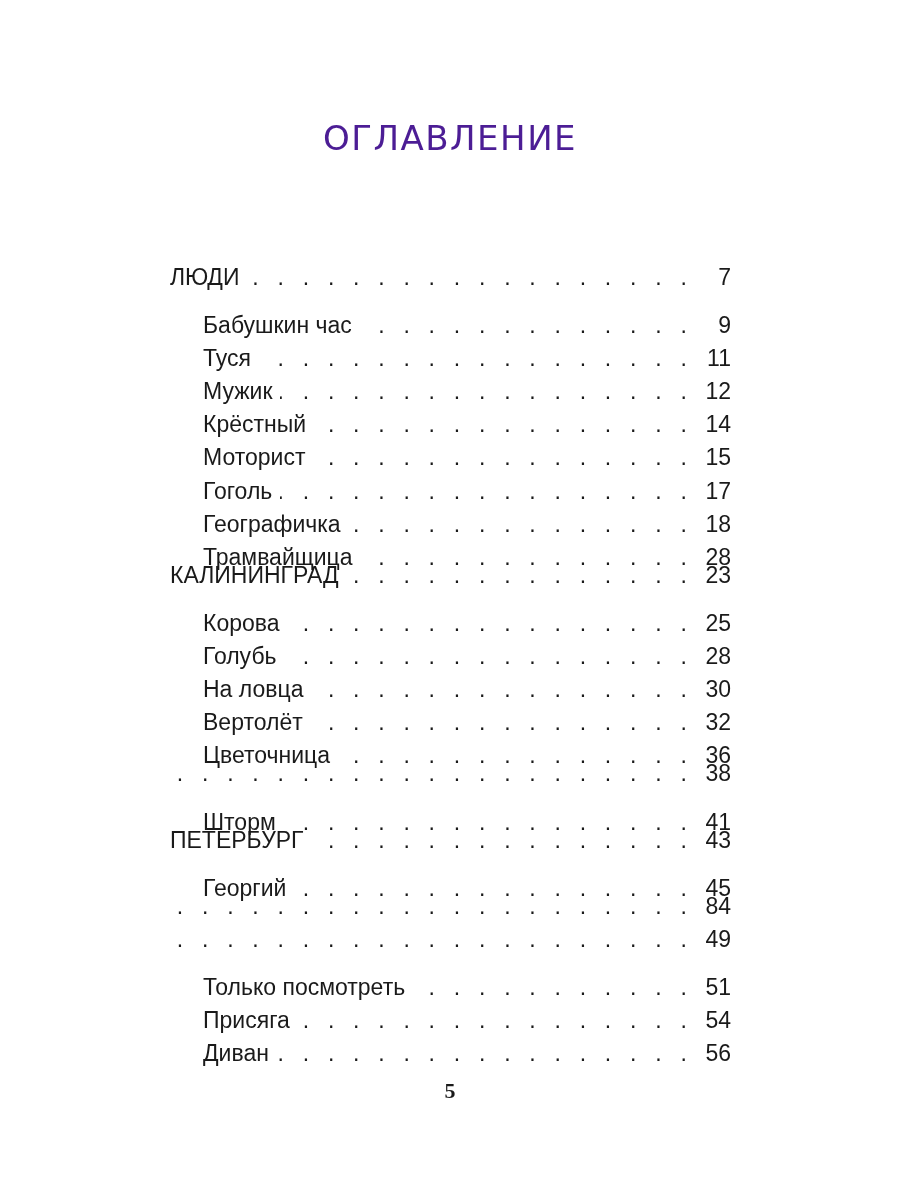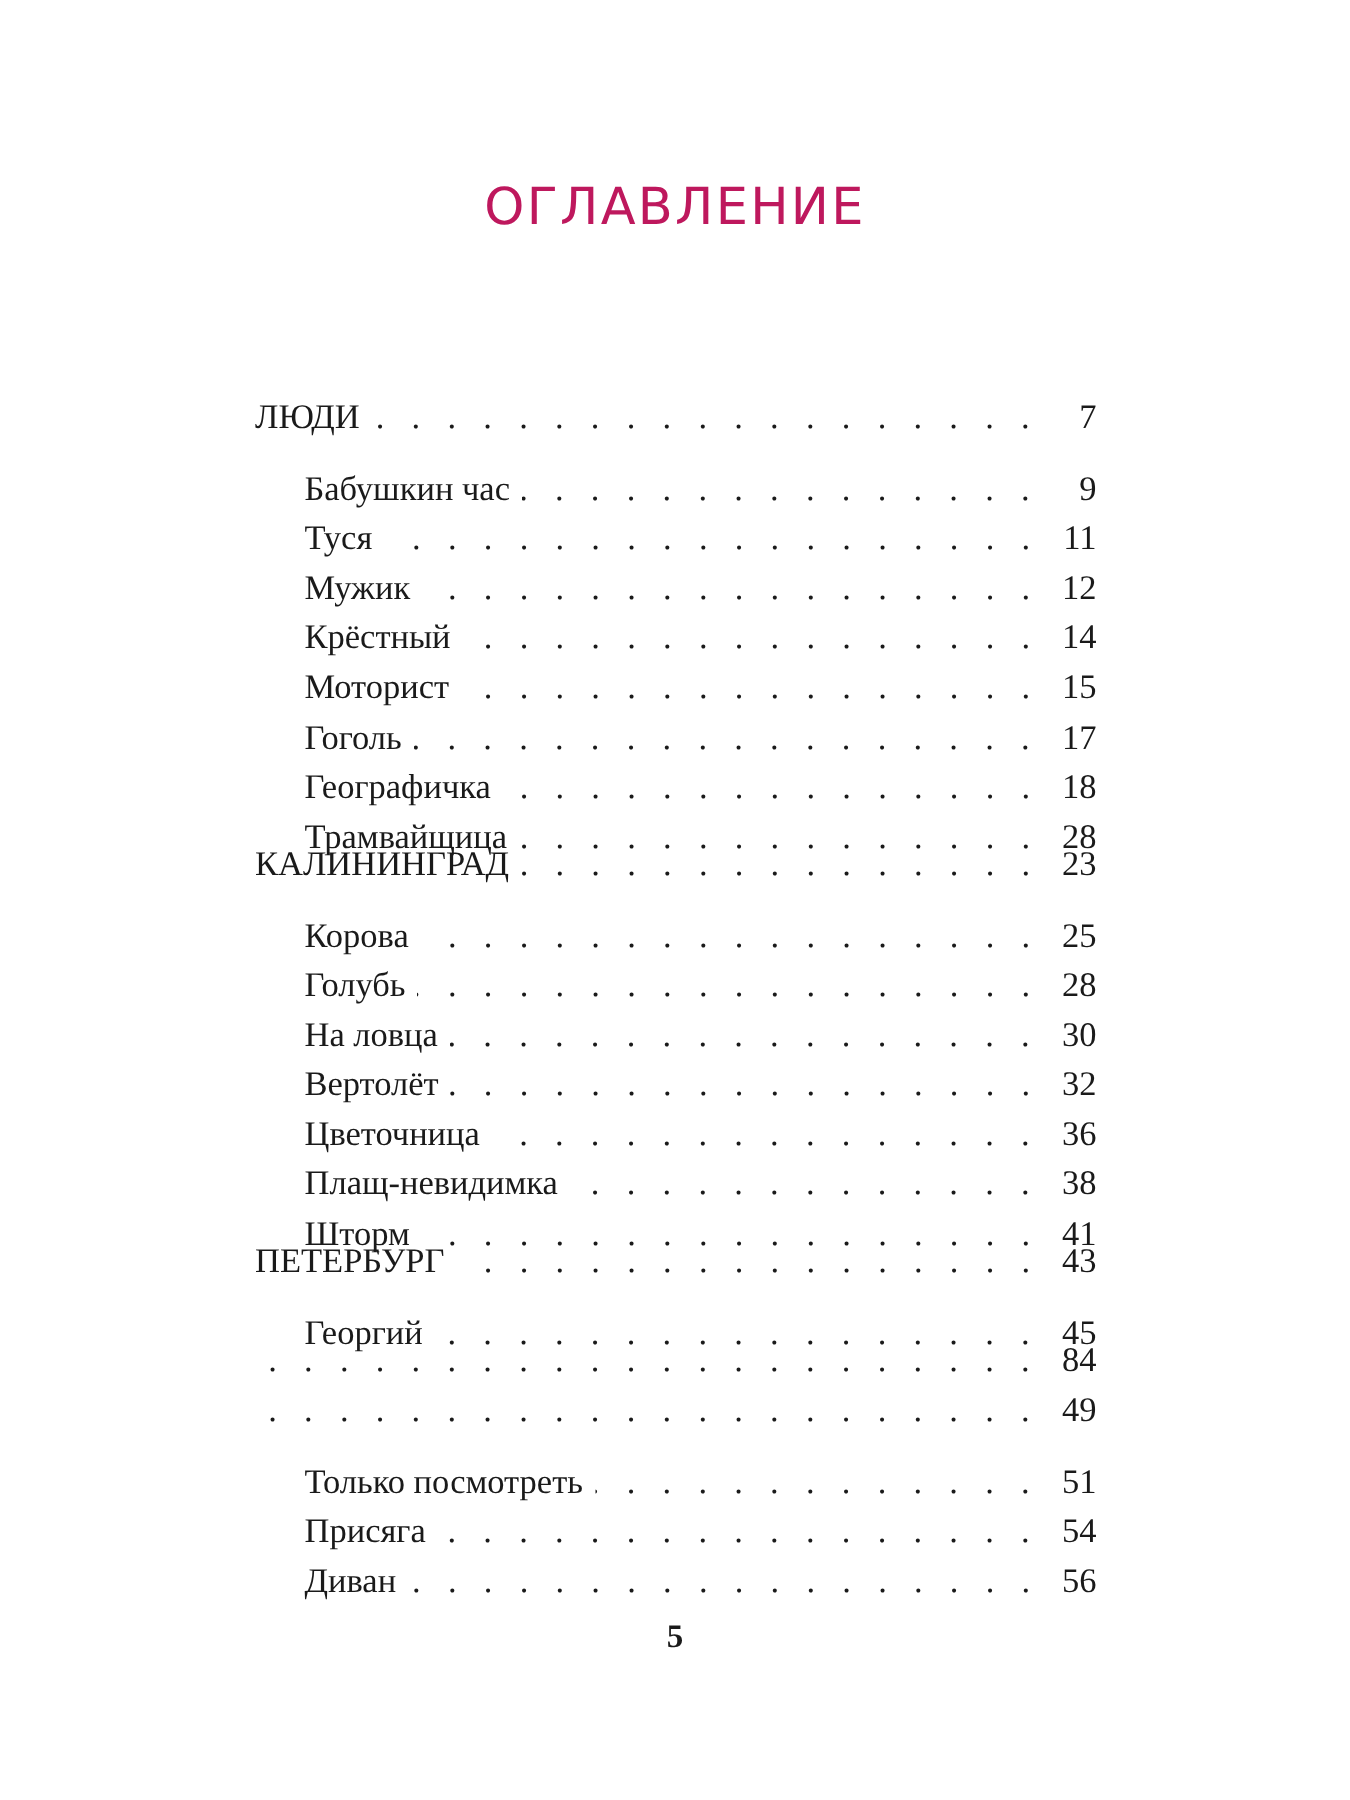--- a/index.html
+++ b/index.html
@@ -17,28 +17,28 @@
     .title {
       position: absolute;
       top: 118px;
       left: 0;
       width: 900px;
       text-align: center;
       font-family: "DejaVu Sans", sans-serif;
       font-size: 34px;
       letter-spacing: 1.5px;
       font-weight: normal;
-      color: #be185d;
+      color: #4c1d95;
     }
     .toc {
       position: absolute;
       top: 261px;
       left: 170px;
       width: 561px;
-      font-family: Liberation Serif, serif;
+      font-family: Liberation Sans, sans-serif;
       font-size: 23px;
       line-height: 33.1px;
     }
     .row {
       display: flex;
       align-items: baseline;
       height: 33.1px;
       white-space: nowrap;
     }
     .row.sub .label { padding-left: 33px; margin-top: 15px; }
@@ -142,21 +142,20 @@
       <span class="label">Вертолёт</span>
       <span class="leader">. . . . . . . . . . . . . . . . . . . . . . . . . . . . . . . . . . . . . . . . . . . . . . . . . . .</span>
       <span class="page">32</span>
     </div>
   <div class="row sub">
       <span class="label">Цветочница</span>
       <span class="leader">. . . . . . . . . . . . . . . . . . . . . . . . . . . . . . . . . . . . . . . . . . . . . . . . . . .</span>
       <span class="page">36</span>
     </div>
   <div class="row sub">
-      <span class="label">Плащ-невидимка</span>
       <span class="leader">. . . . . . . . . . . . . . . . . . . . . . . . . . . . . . . . . . . . . . . . . . . . . . . . . . .</span>
       <span class="page">38</span>
     </div>
   <div class="row sub">
       <span class="label">Шторм</span>
       <span class="leader">. . . . . . . . . . . . . . . . . . . . . . . . . . . . . . . . . . . . . . . . . . . . . . . . . . .</span>
       <span class="page">41</span>
     </div>
   <div class="row">
       <span class="label">ПЕТЕРБУРГ</span>

